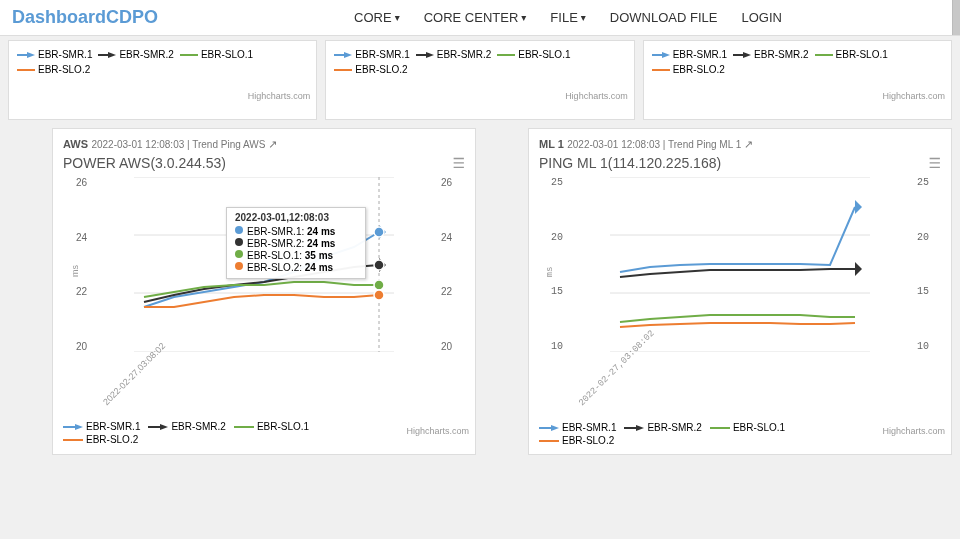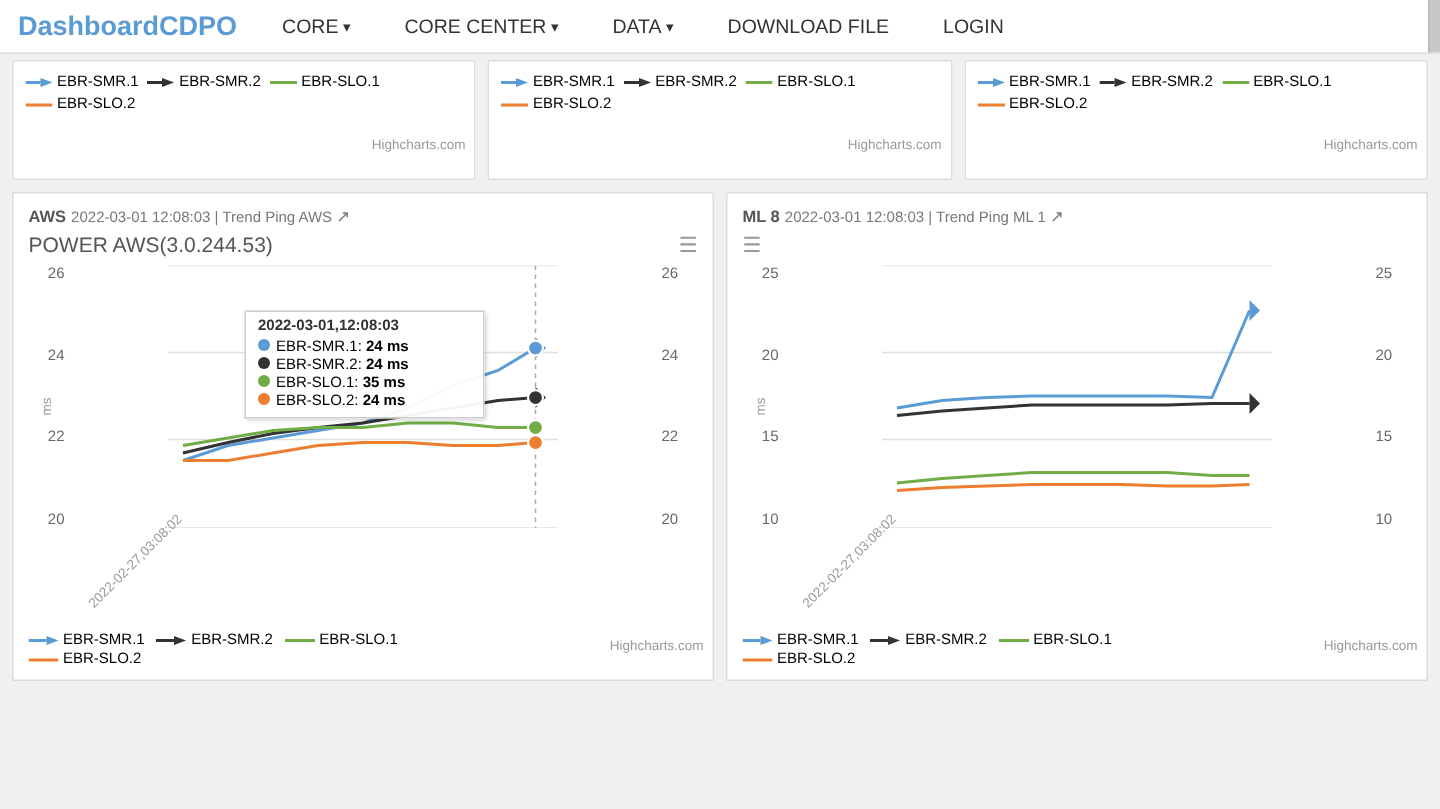--- a/index.html
+++ b/index.html
@@ -27,23 +27,23 @@
       font-weight: bold;
       color: #333;
       margin-right: 30px;
     }
     .nav-brand span {
       color: #5b9bd5;
     }
     .nav-links {
       display: flex;
       align-items: center;
-      gap: 36px;
+      gap: 24px;
       flex: 1;
-      justify-content: flex-start;
+      justify-content: center;
     }
     .nav-link {
       font-size: 13px;
       color: #333;
       cursor: pointer;
       display: flex;
       align-items: center;
       gap: 3px;
       font-weight: 500;
     }
@@ -97,20 +97,21 @@
     .bottom-row {
       display: flex;
       gap: 8px;
     }
     .chart-card {
       background: #fff;
       border: 1px solid #ddd;
       flex: 1;
       padding: 8px 10px;
       position: relative;
+      margin-left: 44px;
     }
     .card-header {
       display: flex;
       align-items: center;
       justify-content: space-between;
       margin-bottom: 4px;
     }
     .card-label {
       font-size: 11px;
       font-weight: bold;
@@ -189,21 +190,21 @@
   <div class="nav-links">
     <div class="nav-link">
       <span>CORE</span>
       <span class="arrow">▾</span>
     </div>
     <div class="nav-link">
       <span>CORE CENTER</span>
       <span class="arrow">▾</span>
     </div>
     <div class="nav-link">
-      <span>DATA</span>
+      <span>FILE</span>
       <span class="arrow">▾</span>
     </div>
     <div class="nav-link">
       <span>DOWNLOAD FILE</span>
     </div>
     <div class="nav-link">
       <span>LOGIN</span>
     </div>
   </div>
   <div style="position:absolute;right:0;top:0;width:8px;height:100%;background:#c8c8c8;border-left:1px solid #bbb;"></div>
@@ -362,21 +363,21 @@
 
             <line x1="245" y1="0" x2="245" y2="175" stroke="#aaa" stroke-width="1" stroke-dasharray="3,3"></line>
 
             <circle cx="245" cy="55" r="5" fill="#5b9bd5" stroke="#fff" stroke-width="1.5"></circle>
             <circle cx="245" cy="88" r="5" fill="#333" stroke="#fff" stroke-width="1.5"></circle>
             <circle cx="245" cy="108" r="5" fill="#70ad47" stroke="#fff" stroke-width="1.5"></circle>
             <circle cx="245" cy="118" r="5" fill="#ed7d31" stroke="#fff" stroke-width="1.5"></circle>
           </svg>
 
           
-          <div class="tooltip-box" style="left:116px;top:30px;width:160px;">
+          <div class="tooltip-box" style="left:135px;top:30px;width:140px;">
             <div class="tt-date">2022-03-01,12:08:03</div>
             <div class="tooltip-line">
               <span class="tt-dot" style="background:#5b9bd5;"></span>
               <span>EBR-SMR.1: <b>24 ms</b></span>
             </div>
             <div class="tooltip-line">
               <span class="tt-dot" style="background:#333;"></span>
               <span>EBR-SMR.2: <b>24 ms</b></span>
             </div>
             <div class="tooltip-line">
@@ -435,32 +436,33 @@
             </svg>
           <span>EBR-SLO.2</span>
         </span>
       </div>
       <div class="highcharts-credit">Highcharts.com</div>
     </div>
 
     <div class="chart-card">
       <div class="card-header">
         <div>
-          <span class="card-label">ML 8</span>
+          <span class="card-label">ML 1</span>
           <span class="card-timestamp">
             <span>2022-03-01 12:08:03 | Trend Ping ML 1</span>
             <span style="font-size:11px;">↗</span>
           </span>
         </div>
       </div>
       <div class="chart-title-row">
+        <span class="chart-title">PING ML 1(114.120.225.168)</span>
         <span class="hamburger">☰</span>
       </div>
 
-      <div style="position:relative; display:flex;">
+      <div style="position:relative; display:flex;font-family:Liberation Mono, monospace;">
 
         <div style="width:28px;position:relative;display:flex;flex-direction:column;justify-content:space-between;align-items:flex-end;padding-right:4px;height:175px;font-size:10px;color:#666;">
           <span>25</span>
           <span>20</span>
           <span>15</span>
           <span>10</span>
         </div>
         <div style="position:relative;flex:1;">
           <svg width="100%" height="175" viewBox="0 0 260 175">
 

